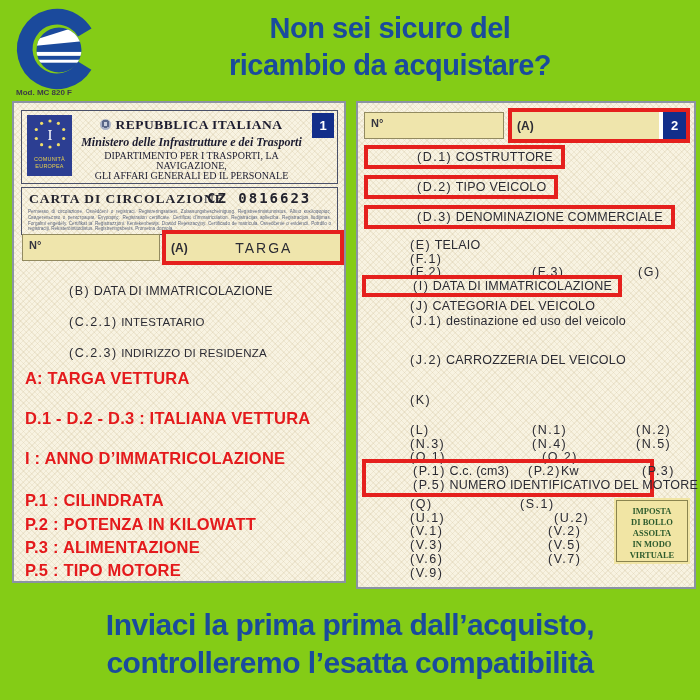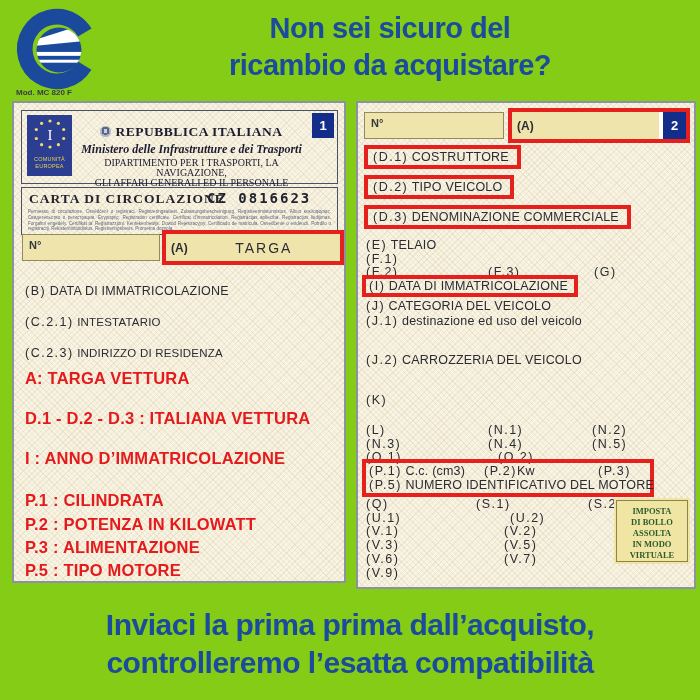--- a/index.html
+++ b/index.html
@@ -20,21 +20,21 @@
            repeating-linear-gradient(-45deg, rgba(203,187,146,.22) 0 1px, transparent 1px 4px);}
   .mod-label{position:absolute;left:16px;top:88px;font-size:8px;font-weight:bold;color:#3c3c46;}
 
   .hdr-box{position:absolute;left:7px;top:7px;width:315px;height:72px;border:1px solid #4a5068;}
   .eu-box{position:absolute;left:5px;top:4px;width:45px;height:61px;background:#2c3e92;
           display:flex;flex-direction:column;align-items:center;}
   .eu-caption{color:#e6cf4e;font-size:5.5px;line-height:6.5px;text-align:center;white-space:pre-line;
               margin-top:1px;letter-spacing:.2px;}
   .page-tab{position:absolute;background:#132e8a;color:#ffffff;font-weight:bold;font-size:13px;
             display:flex;align-items:center;justify-content:center;}
-  .hdr-text{position:absolute;left:56px;top:13px;right:32px;text-align:center;color:#1c1c30;
+  .hdr-text{position:absolute;left:56px;top:6px;right:32px;text-align:center;color:#1c1c30;
             font-family:"Liberation Serif",serif;}
   .republic{font-size:13.5px;font-weight:bold;letter-spacing:.5px;}
   .emblem{display:inline-block;width:11px;height:11px;border-radius:50%;
           background:radial-gradient(circle at 50% 45%, #c9cfdd 0 2px, #5a6788 2px 4px, #aab2c6 4px 6px);
           vertical-align:-1px;margin-right:4px;}
   .ministry{font-size:12px;font-style:italic;font-weight:bold;margin-top:2px;}
   .dept{font-size:10px;line-height:10px;white-space:pre-line;margin-top:1px;}
 
   .title-box{position:absolute;left:7px;top:84px;width:315px;height:46px;border:1px solid #4a5068;}
   .doc-title{position:absolute;left:7px;top:3px;font-family:"Liberation Serif",serif;
@@ -45,21 +45,21 @@
               color:#5e6880;text-align:justify;}
 
   .yfield{background:#efe5ac;border:1px solid #928a60;box-sizing:border-box;}
   .n-label{font-size:11px;font-weight:bold;color:#35353f;padding:4px 0 0 6px;}
   .redbox{border:4px solid #e5201d;box-sizing:border-box;}
   .a-field{display:flex;align-items:center;height:100%;background:#efe5ac;}
   .a-code{font-size:12px;font-weight:bold;color:#2c2c34;padding-left:5px;}
   .a-value{flex:1;text-align:center;font-size:14px;letter-spacing:2px;color:#2c2c34;}
 
   .doc-line{position:absolute;color:#2b2b33;font-size:12.5px;white-space:nowrap;}
-  .code{letter-spacing:1.5px;}
+  .code{letter-spacing:1.5px;margin-left:44px;}
   .lbl{letter-spacing:.2px;}
   .small-lbl{font-size:11.5px;margin-top:20px;}
   .note{position:absolute;left:11px;color:#e41a1c;font-weight:bold;font-size:16.5px;
         letter-spacing:.2px;white-space:nowrap;}
   .cell{position:absolute;top:0;}
 
   .red-inline{display:inline-block;border:4px solid #e5201d;padding:1px 8px 1px 5px;background:transparent;}
 
   .stamp{position:absolute;background:#f1e5a4;border:1px solid #8a844f;box-shadow:0 0 0 2px #f1e5a4;
          color:#2e5c2e;font-family:"Liberation Serif",serif;font-size:8.5px;font-weight:bold;

